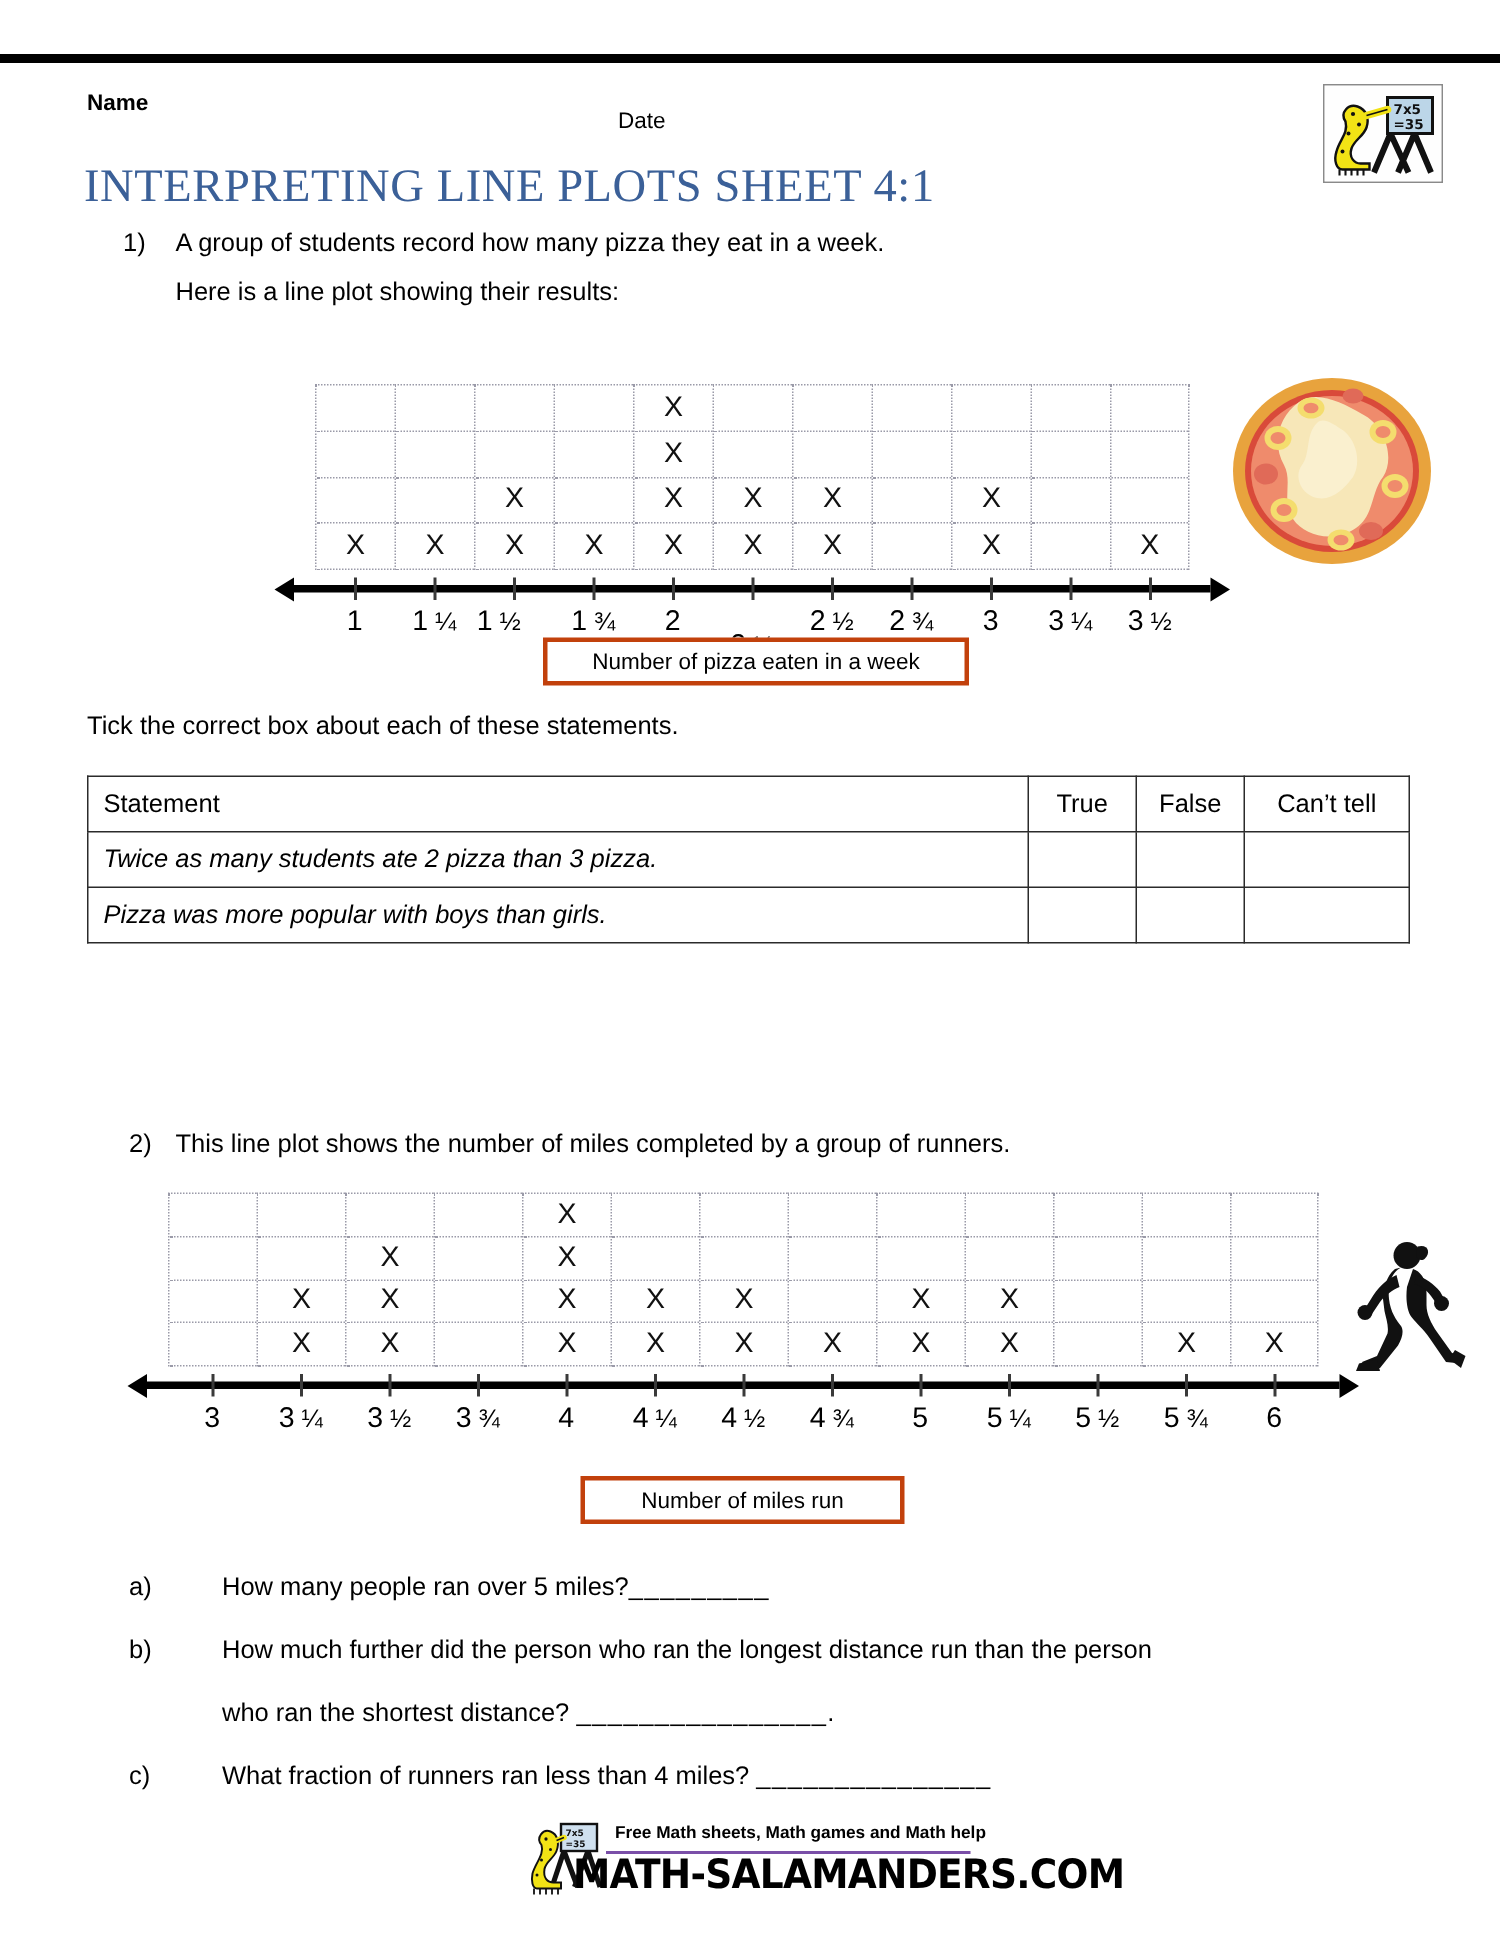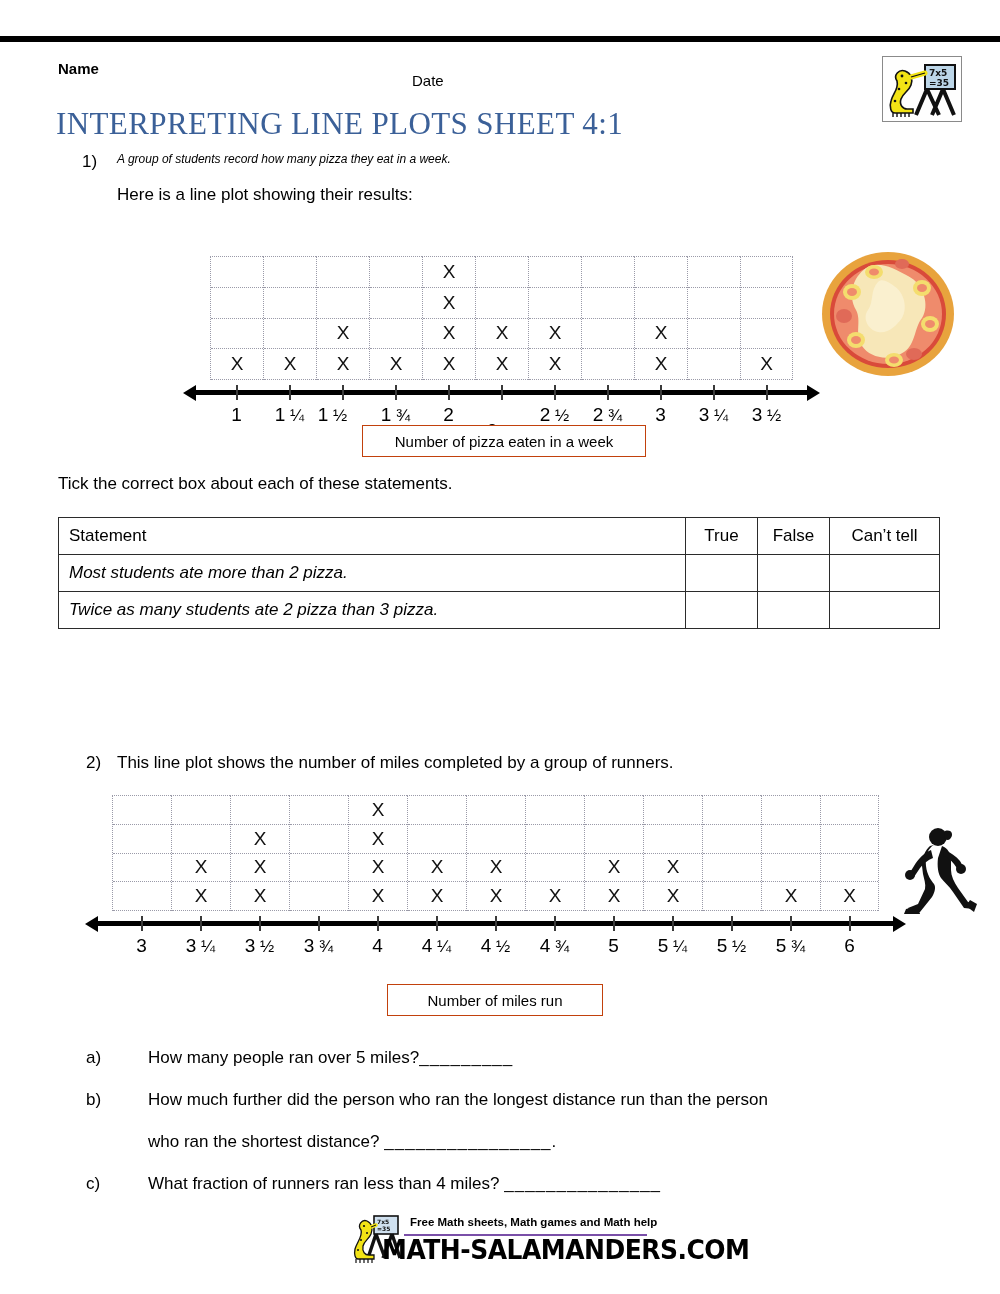--- a/index.html
+++ b/index.html
@@ -65,23 +65,22 @@
 
   
   .q1-num {
     position: absolute;
     left: 82px; top: 152px;
     font-size: 17px;
   }
   .q1-line1 {
     position: absolute;
     left: 117px; top: 152px;
-    font-size: 12px;
-    white-space: nowrap;
-    font-style: italic;
+    font-size: 17px;
+    white-space: nowrap;
   }
   .q1-line2 {
     position: absolute;
     left: 117px; top: 185px;
     font-size: 17px;
     white-space: nowrap;
   }
 
   
   .plot { position: absolute; }
@@ -131,21 +130,21 @@
     text-align: center;
     font-size: 18px;
     white-space: nowrap;
   }
   .whole { font-size: 19px; }
   .frac { font-size: 17px; }
 
   
   .caption-box {
     position: absolute;
-    border: 1px solid #c2410c;
+    border: 3px solid #c2410c;
     background: #fff;
     display: flex;
     align-items: center;
     justify-content: center;
     font-size: 15px;
   }
 
   
   .tick-instr {
     position: absolute;
@@ -415,27 +414,27 @@
   <thead>
     <tr>
       <th class="stmt-head">Statement</th>
       <th class="col-true">True</th>
       <th class="col-false">False</th>
       <th class="col-cant">Can’t tell</th>
     </tr>
   </thead>
   <tbody id="stmt-body">
       <tr>
-        <td class="stmt-cell">Most students ate more than 2 pizza.</td>
+        <td class="stmt-cell">Twice as many students ate 2 pizza than 3 pizza.</td>
         <td class="mark-cell col-true"></td>
         <td class="mark-cell col-false"></td>
         <td class="mark-cell col-cant"></td>
       </tr>
       <tr>
-        <td class="stmt-cell">Twice as many students ate 2 pizza than 3 pizza.</td>
+        <td class="stmt-cell">Pizza was more popular with boys than girls.</td>
         <td class="mark-cell col-true"></td>
         <td class="mark-cell col-false"></td>
         <td class="mark-cell col-cant"></td>
       </tr>
     </tbody>
 </table>
 
 <div class="q2-num">2)</div>
 <div class="q2-text">This line plot shows the number of miles completed by a group of runners.</div>
 

